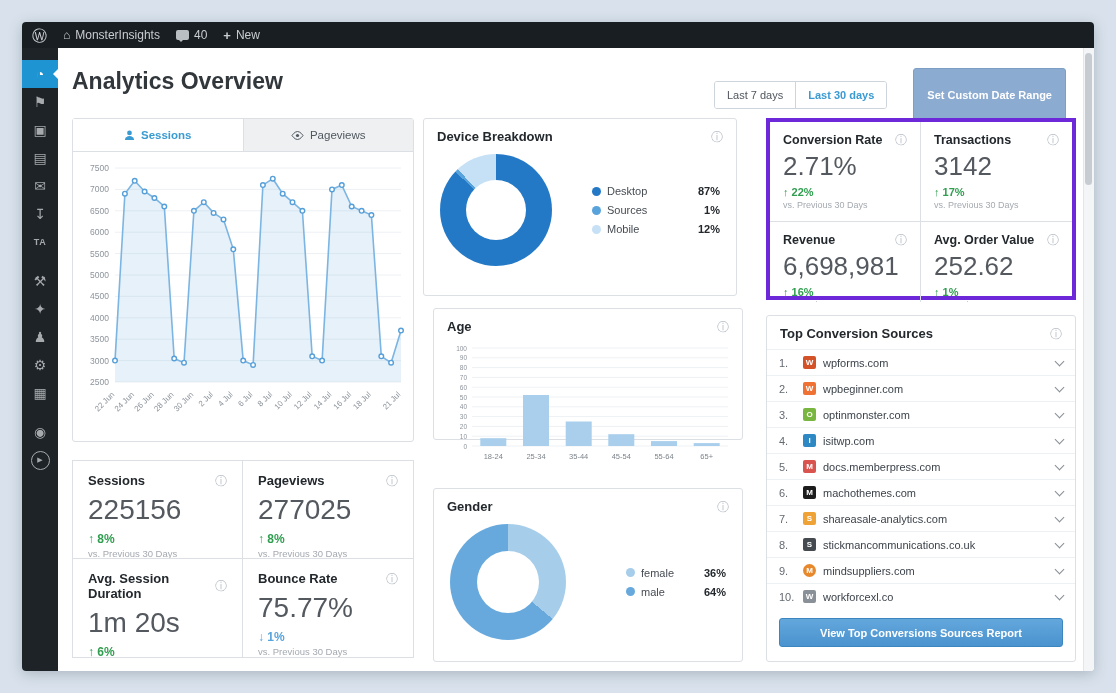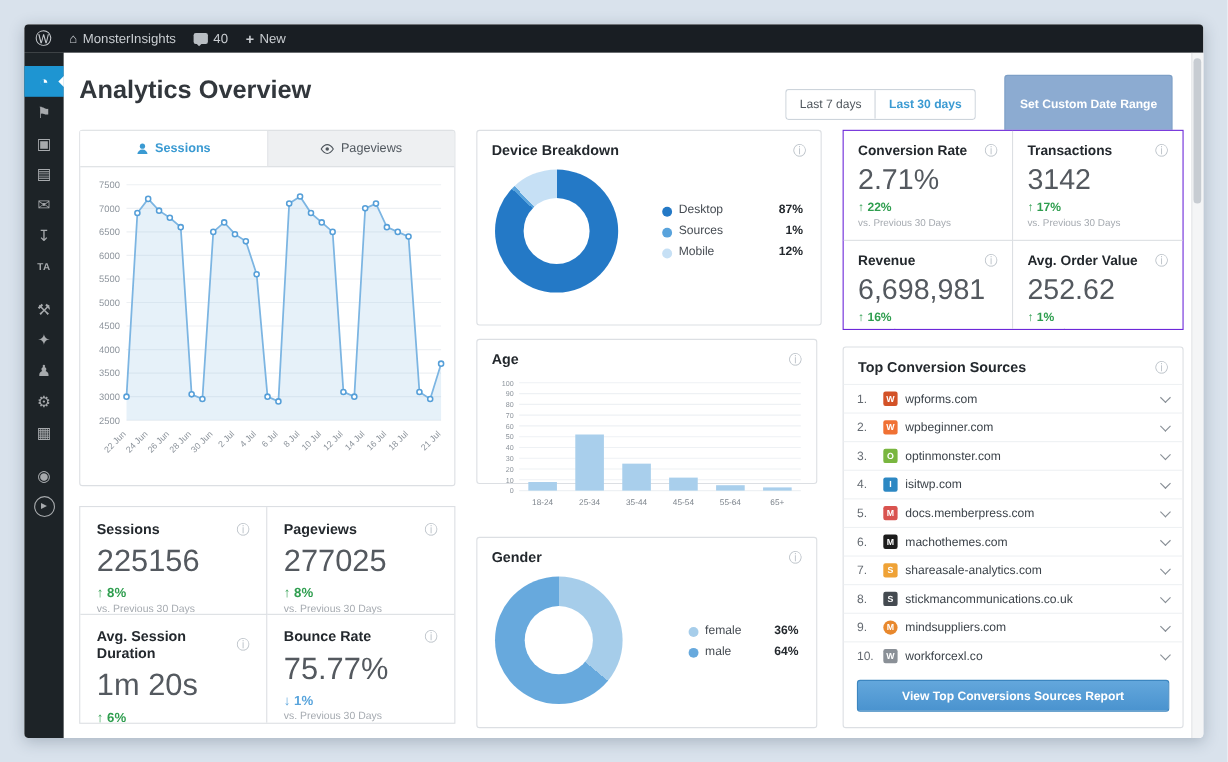--- a/index.html
+++ b/index.html
@@ -49,38 +49,38 @@
   .stat-cell:nth-child(2n){border-right:none}
   .stat-cell:nth-last-child(-n+2){border-bottom:none}
   .stat-titlerow{display:flex;align-items:center;justify-content:space-between}
   .stat-title{font-size:13px;font-weight:bold;color:#23282d}
   .stat-value{font-size:28px;color:#54595f;margin-top:6px}
   .stat-change{font-size:12px;font-weight:bold;margin-top:6px}
   .stat-change.up{color:#2f9e4f}
   .stat-change.down{color:#58a4dc}
   .stat-vs{font-size:9.5px;color:#a5aab0;margin-top:2px}
   
-  .ecom-grid{position:absolute;left:708px;top:70px;width:310px;height:182px;border:1px solid #6d28d9;display:grid;grid-template-columns:1fr 1fr;grid-template-rows:100px 80px;background:#fff;box-sizing:border-box}
+  .ecom-grid{position:absolute;left:708px;top:70px;width:310px;height:182px;border:4px solid #6d28d9;display:grid;grid-template-columns:1fr 1fr;grid-template-rows:100px 80px;background:#fff;box-sizing:border-box}
   .ecom-grid .stat-cell{padding:11px 13px}
   .ecom-grid .stat-title{font-size:12.5px}
   .ecom-grid .stat-value{font-size:26px;margin-top:4px}
   .ecom-grid .stat-change{font-size:11px;margin-top:4px}
   .ecom-grid .stat-vs{font-size:9px}
   
-  #deviceCard{left:375px;top:70px;width:314px;height:178px}
+  #deviceCard{left:365px;top:70px;width:314px;height:178px}
   #ageCard{left:375px;top:260px;width:310px;height:132px}
   #genderCard{left:375px;top:440px;width:310px;height:174px}
   .donut-body{display:flex;align-items:center;padding:2px 16px 10px}
   .donut{width:112px;height:112px;border-radius:50%;position:relative;flex:none}
   .donut::after{content:"";position:absolute;inset:26px;background:#fff;border-radius:50%}
   #genderDonut{width:116px;height:116px}
   #genderDonut::after{inset:27px}
   .legend{margin-left:auto;width:128px}
   #genderLegend{width:100px}
-  .lg-row{display:flex;align-items:flex-end;gap:6px;margin:7px 0;font-size:11px}
+  .lg-row{display:flex;align-items:center;gap:6px;margin:7px 0;font-size:11px}
   .lg-dot{width:9px;height:9px;border-radius:50%;flex:none}
   .lg-label{color:#464c53;flex:1}
   .lg-val{color:#23282d;font-weight:bold}
   
   .sources-card{left:708px;top:267px;width:310px;height:347px}
   .src-row{display:flex;align-items:center;gap:7px;padding:6px 12px;border-top:1px solid #eef1f3;cursor:pointer}
   .src-rank{width:17px;font-size:11px;color:#646a71}
   .fav{width:13px;height:13px;border-radius:2px;color:#fff;font-size:8px;font-weight:bold;display:flex;align-items:center;justify-content:center;flex:none}
   .fav.circle{border-radius:50%}
   .src-domain{flex:1;font-size:11px;color:#3c434a}

